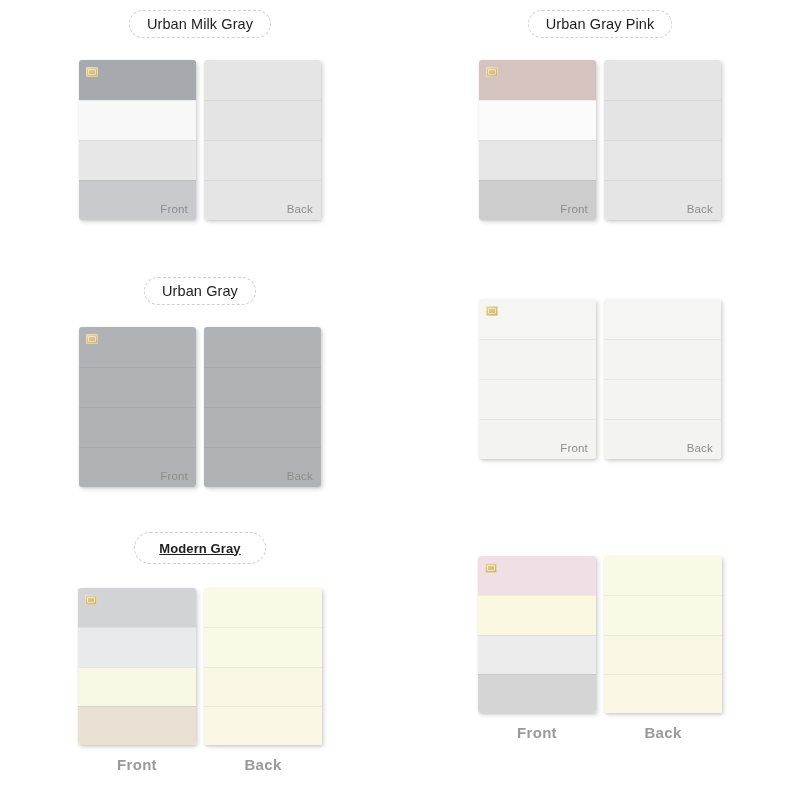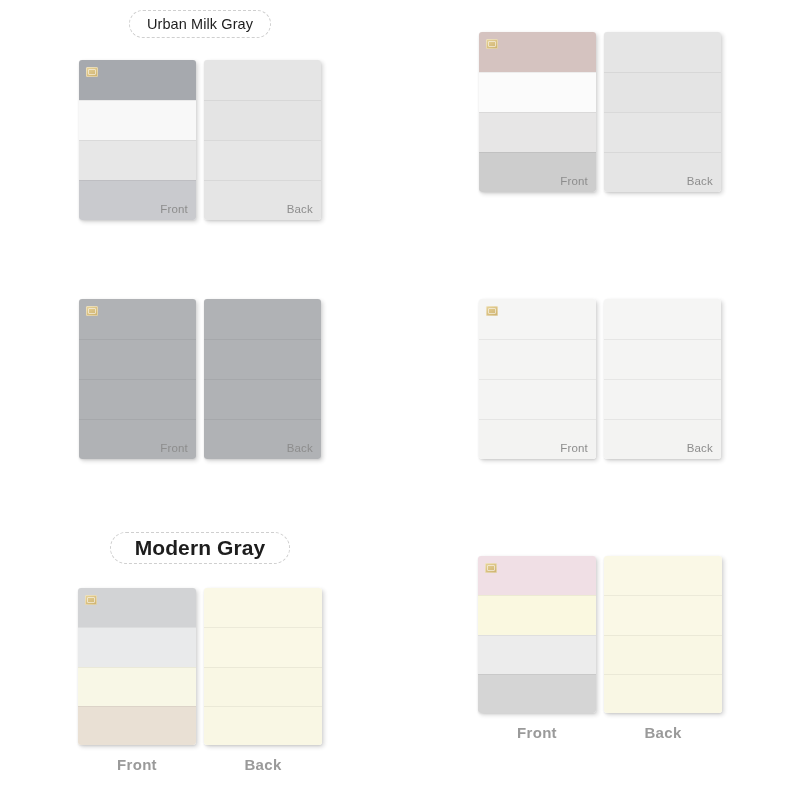--- a/index.html
+++ b/index.html
@@ -54,23 +54,24 @@
     background: #ffffff;
     font-size: 14.5px;
     color: #1d1d1d;
     letter-spacing: 0.1px;
     white-space: nowrap;
     box-sizing: border-box;
   }
   .row-2 .title-pill {
     height: 32px;
     padding: 0 24px;
-    font-size: 21px;
+    font-size: 13px;
     font-weight: bold;
     border-radius: 18px;
+    text-decoration: underline;
   }
 
   
   .cards {
     display: flex;
     gap: 8px;
     margin-top: 22px;
     text-align: right;
   }
   .row-2 .cards { margin-top: 24px; }
@@ -173,20 +174,21 @@
               <div class="band" style="background: rgb(229, 229, 229);"></div>
               <div class="band" style="background: rgb(228, 228, 228);"></div>
               <div class="band" style="background: rgb(230, 230, 230);"></div>
               <div class="band" style="background: rgb(229, 229, 229);"></div>
               <span class="face-label-inside">Back</span>
             </div>
           </div>
         </div>
       </div>
     <div class="swatch-cell">
+        <div class="title-pill">Urban Gray Pink</div>
         <div class="cards">
           <div class="card-wrap">
             <div class="card">
               <div class="band" style="background: rgb(213, 195, 192);"></div>
               <div class="band" style="background: rgb(251, 251, 251);"></div>
               <div class="band" style="background: rgb(231, 230, 230);"></div>
               <div class="band" style="background: rgb(205, 205, 205);"></div>
               <span class="chip-icon"></span>
               <span class="face-label-inside">Front</span>
             </div>
@@ -198,20 +200,21 @@
               <div class="band" style="background: rgb(230, 230, 230);"></div>
               <div class="band" style="background: rgb(229, 229, 229);"></div>
               <span class="face-label-inside">Back</span>
             </div>
           </div>
         </div>
       </div>
   </div>
   <div class="swatch-row row-1">
     <div class="swatch-cell">
+        <div class="title-pill">Urban Gray</div>
         <div class="cards">
           <div class="card-wrap">
             <div class="card">
               <div class="band" style="background: rgb(176, 178, 181);"></div>
               <div class="band" style="background: rgb(176, 178, 181);"></div>
               <div class="band" style="background: rgb(176, 178, 181);"></div>
               <div class="band" style="background: rgb(176, 178, 181);"></div>
               <span class="chip-icon"></span>
               <span class="face-label-inside">Front</span>
             </div>

